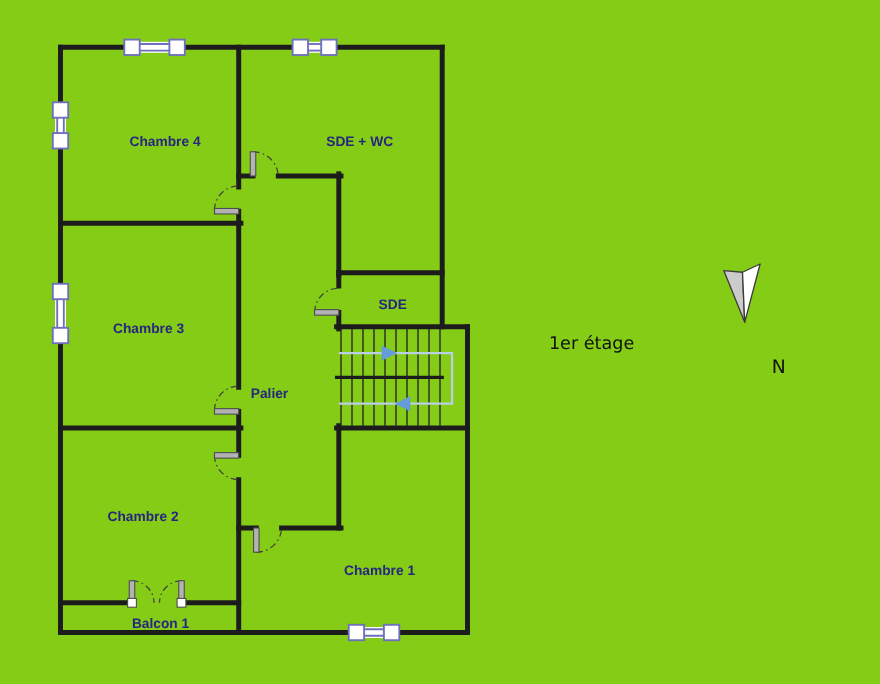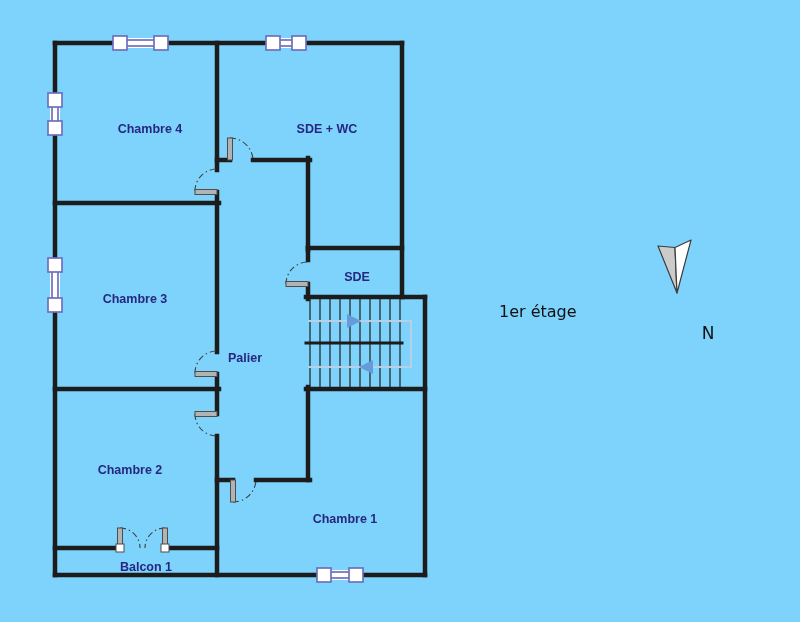--- a/index.html
+++ b/index.html
@@ -1,16 +1,16 @@
 <!DOCTYPE html>
 <html style="--wall: #1c1c1c; --room_label: #27277f; --window: #6f70bd; --door_leaf: #b3b3b3; --stair_path: #b9cfe6; --stair_arrow: #649bd8;"><head>
 <meta charset="utf-8">
 <style>
   html,body{margin:0;padding:0;background:#fff;}
-  #stage{position:relative;width:800px;height:622px;background:#7dd3fc;overflow:hidden;
+  #stage{position:relative;width:800px;height:622px;background:#84cc16;overflow:hidden;
          font-family:"Liberation Sans",sans-serif;}
   svg{display:block}
   .wall{stroke:var(--wall,#1c1c1c);stroke-width:4.5;fill:none;stroke-linecap:square;}
   .wall-mid{stroke:var(--wall,#1c1c1c);stroke-width:3;fill:none;stroke-linecap:square;}
   .tread{stroke:#2a2a2a;stroke-width:1.3;}
   .erase{fill:#fff;stroke:none;}
   .window-line{stroke:var(--window,#6f70bd);stroke-width:1.7;fill:none;}
   .window-box{fill:#fff;stroke:var(--window,#6f70bd);stroke-width:1.7;}
   .leaf{fill:var(--door_leaf,#b3b3b3);stroke:#4d4d4d;stroke-width:1;}
   .hinge{fill:#fff;stroke:#4d4d4d;stroke-width:1;}

